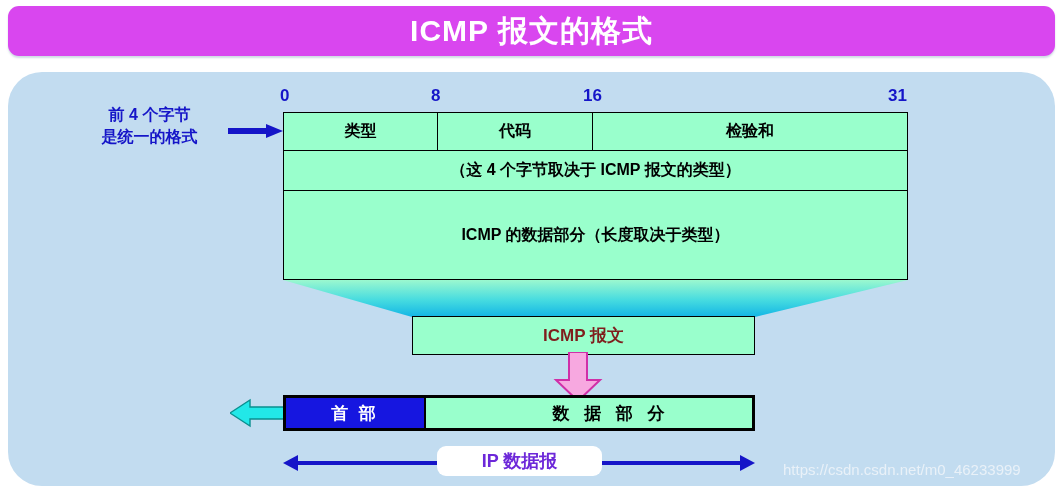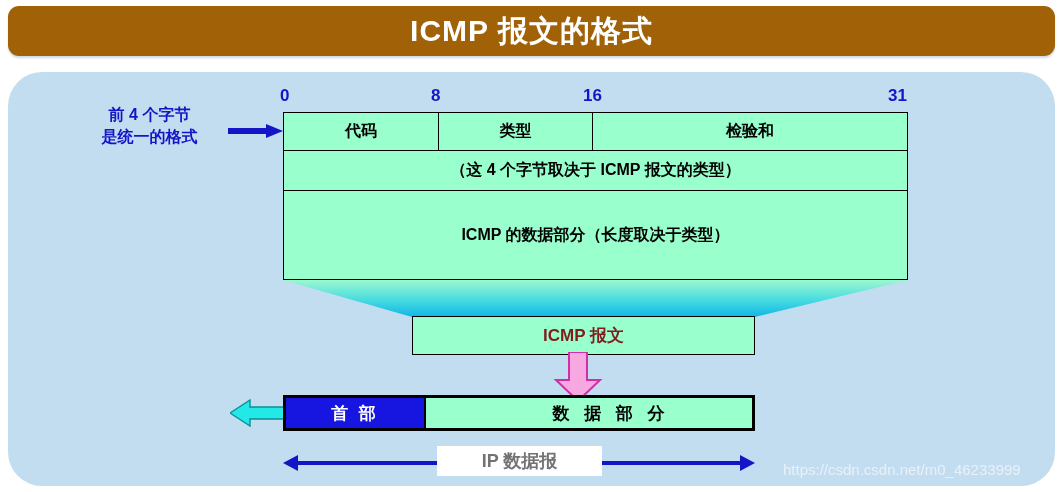--- a/index.html
+++ b/index.html
@@ -18,21 +18,21 @@
     overflow: hidden;
   }
 
   
   #title-bar {
     position: absolute;
     left: 8px;
     top: 6px;
     width: 1047px;
     height: 50px;
-    background: #a16207;
+    background: #d946ef;
     border-radius: 11px;
     box-shadow: 0 2px 2px rgba(120,150,180,0.35);
   }
   #title-text {
     position: absolute;
     left: 0;
     top: 0;
     width: 100%;
     height: 50px;
     line-height: 50px;
@@ -259,24 +259,25 @@
   #dim-label {
     position: absolute;
     left: 437px;
     top: 446px;
     width: 165px;
     height: 30px;
     background: #ffffff;
     display: flex;
     align-items: center;
     justify-content: center;
-    color: #737373;
+    color: #6d28d9;
     font-size: 18px;
     font-weight: bold;
     white-space: nowrap;
+    border-radius: 9px;
   }
 
   
   #watermark {
     position: absolute;
     left: 783px;
     top: 461px;
     color: #e9f1f8;
     font-size: 15px;
     white-space: nowrap;
@@ -302,22 +303,22 @@
     <div class="head"></div>
   </div>
 
   <div class="bit-label" id="bit-0">0</div>
   <div class="bit-label" id="bit-8">8</div>
   <div class="bit-label" id="bit-16">16</div>
   <div class="bit-label" id="bit-31">31</div>
 
   <div id="icmp-table">
     <div class="t-row" id="row-fields">
+      <div class="t-cell" id="cell-type">类型</div>
       <div class="t-cell" id="cell-code">代码</div>
-      <div class="t-cell" id="cell-type">类型</div>
       <div class="t-cell" id="cell-checksum">检验和</div>
     </div>
     <div class="t-row" id="row-depend">
       <div class="t-cell" id="cell-depend">（这 4 个字节取决于 ICMP 报文的类型）</div>
     </div>
     <div class="t-row" id="row-data">
       <div class="t-cell" id="cell-data">ICMP 的数据部分（长度取决于类型）</div>
     </div>
   </div>
 

